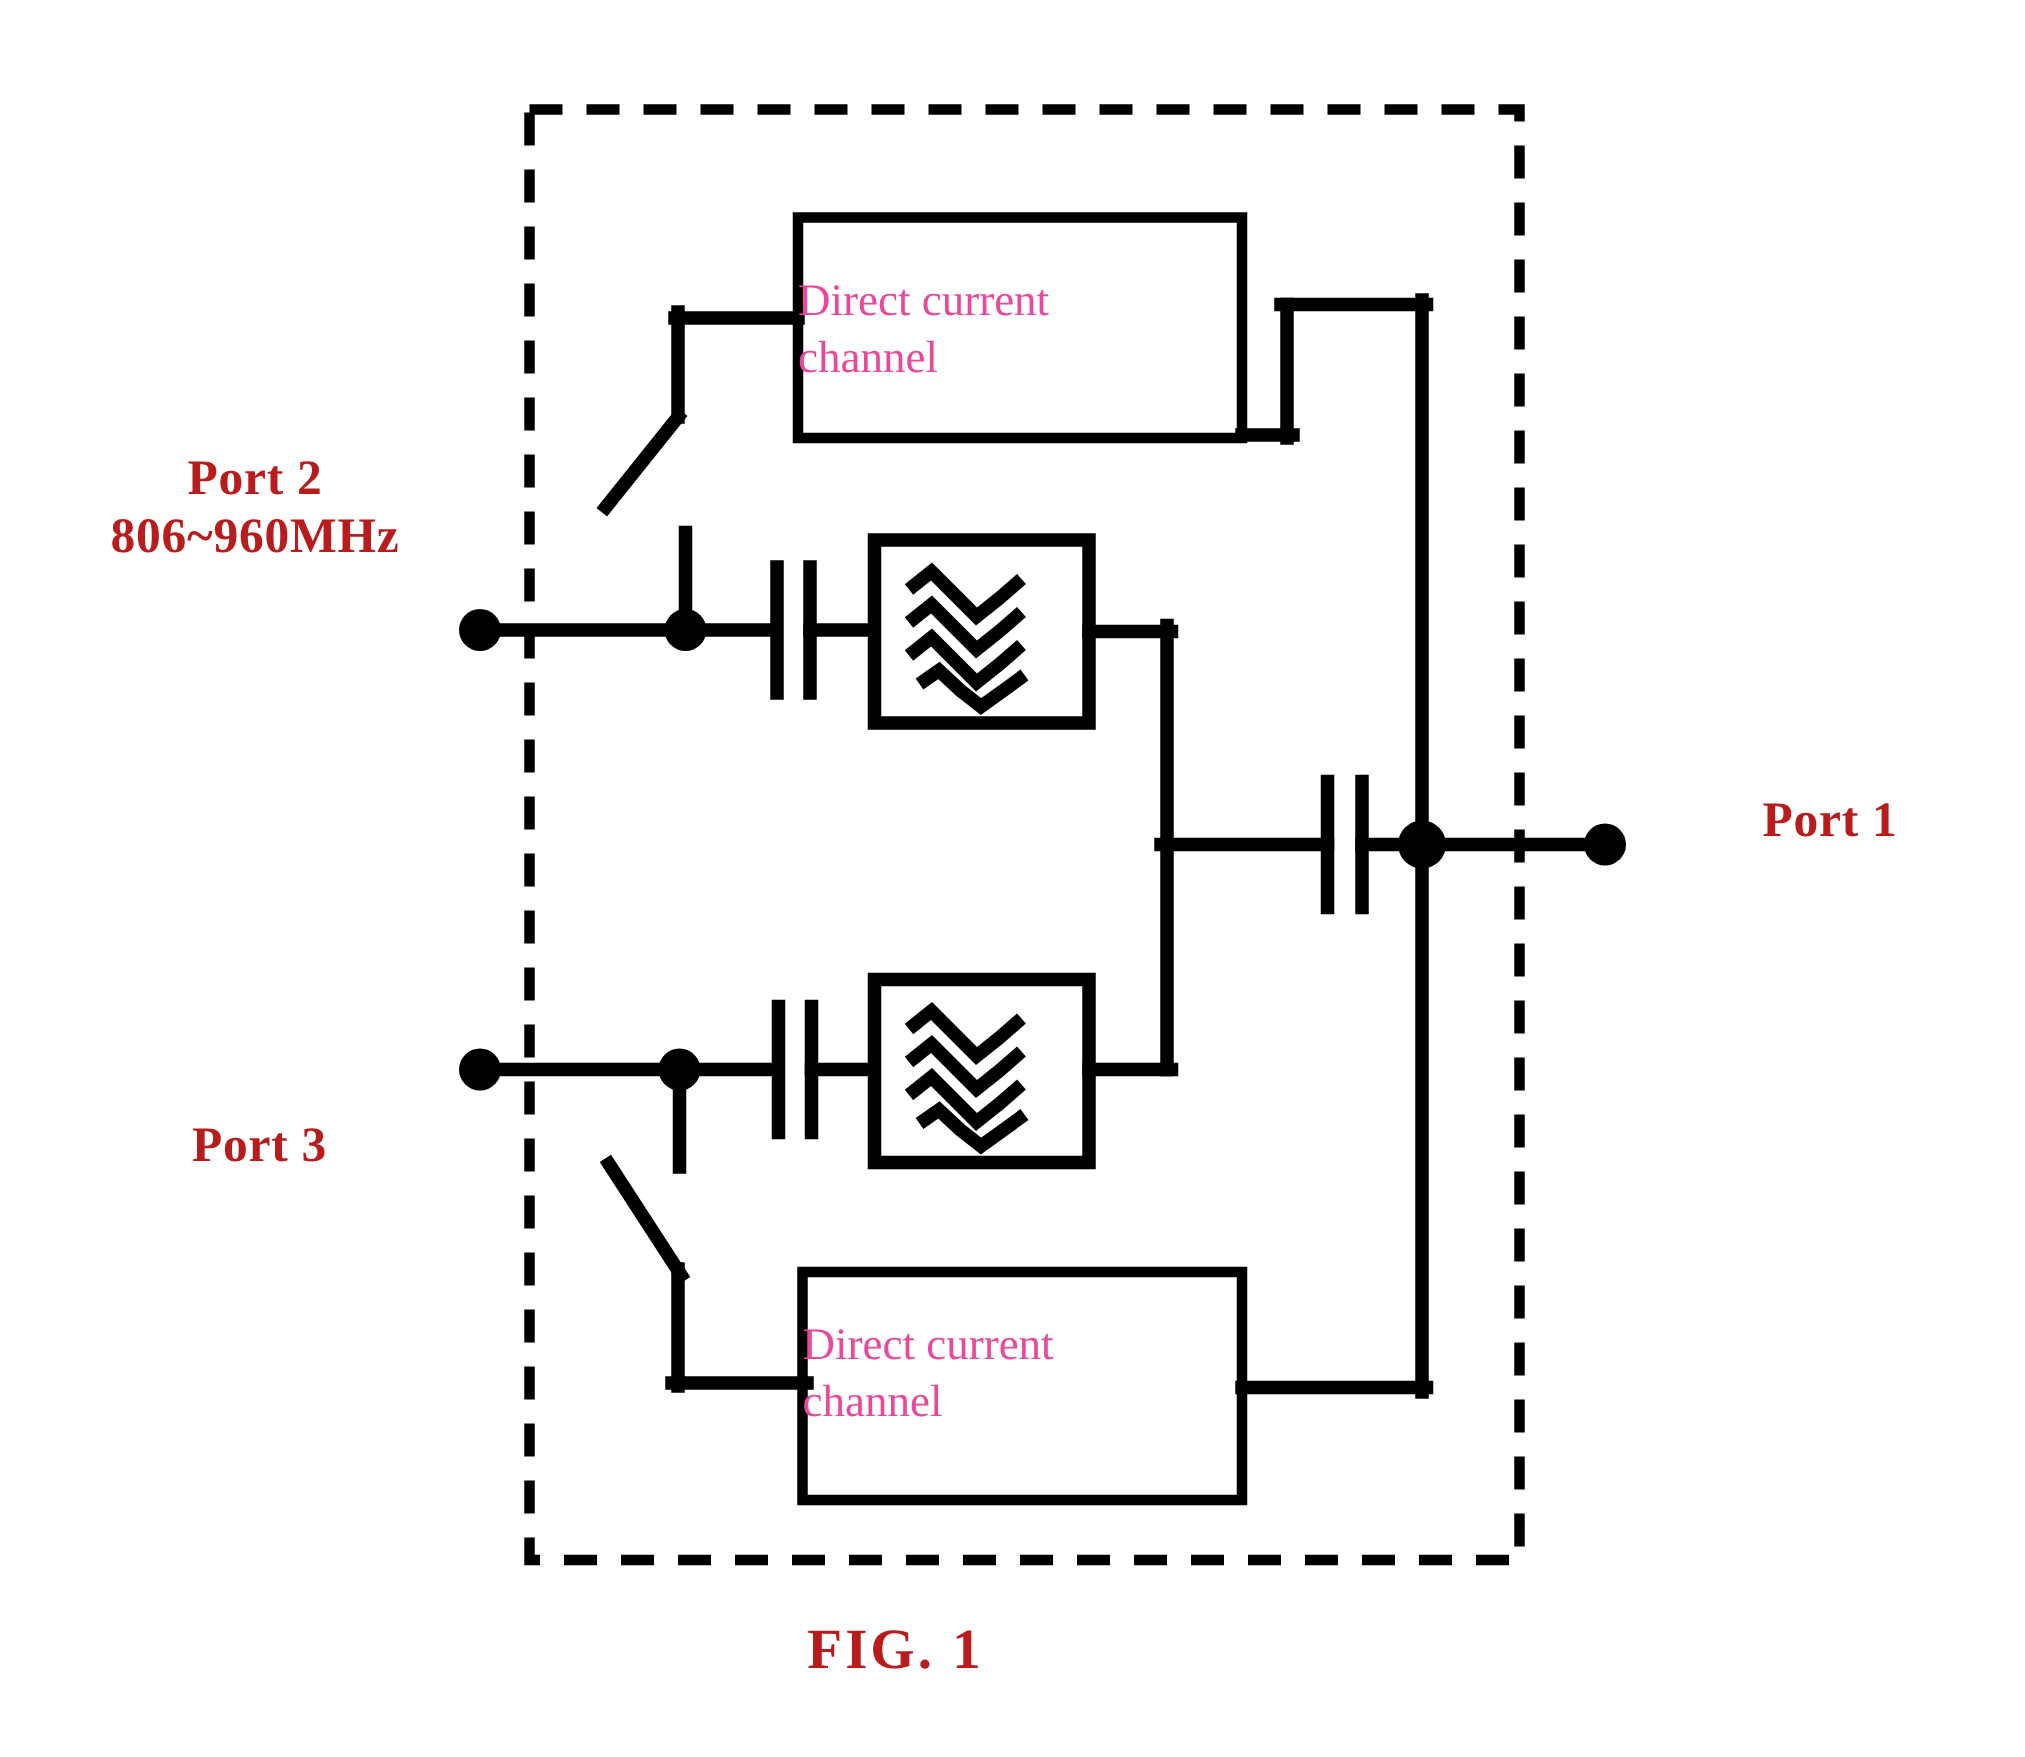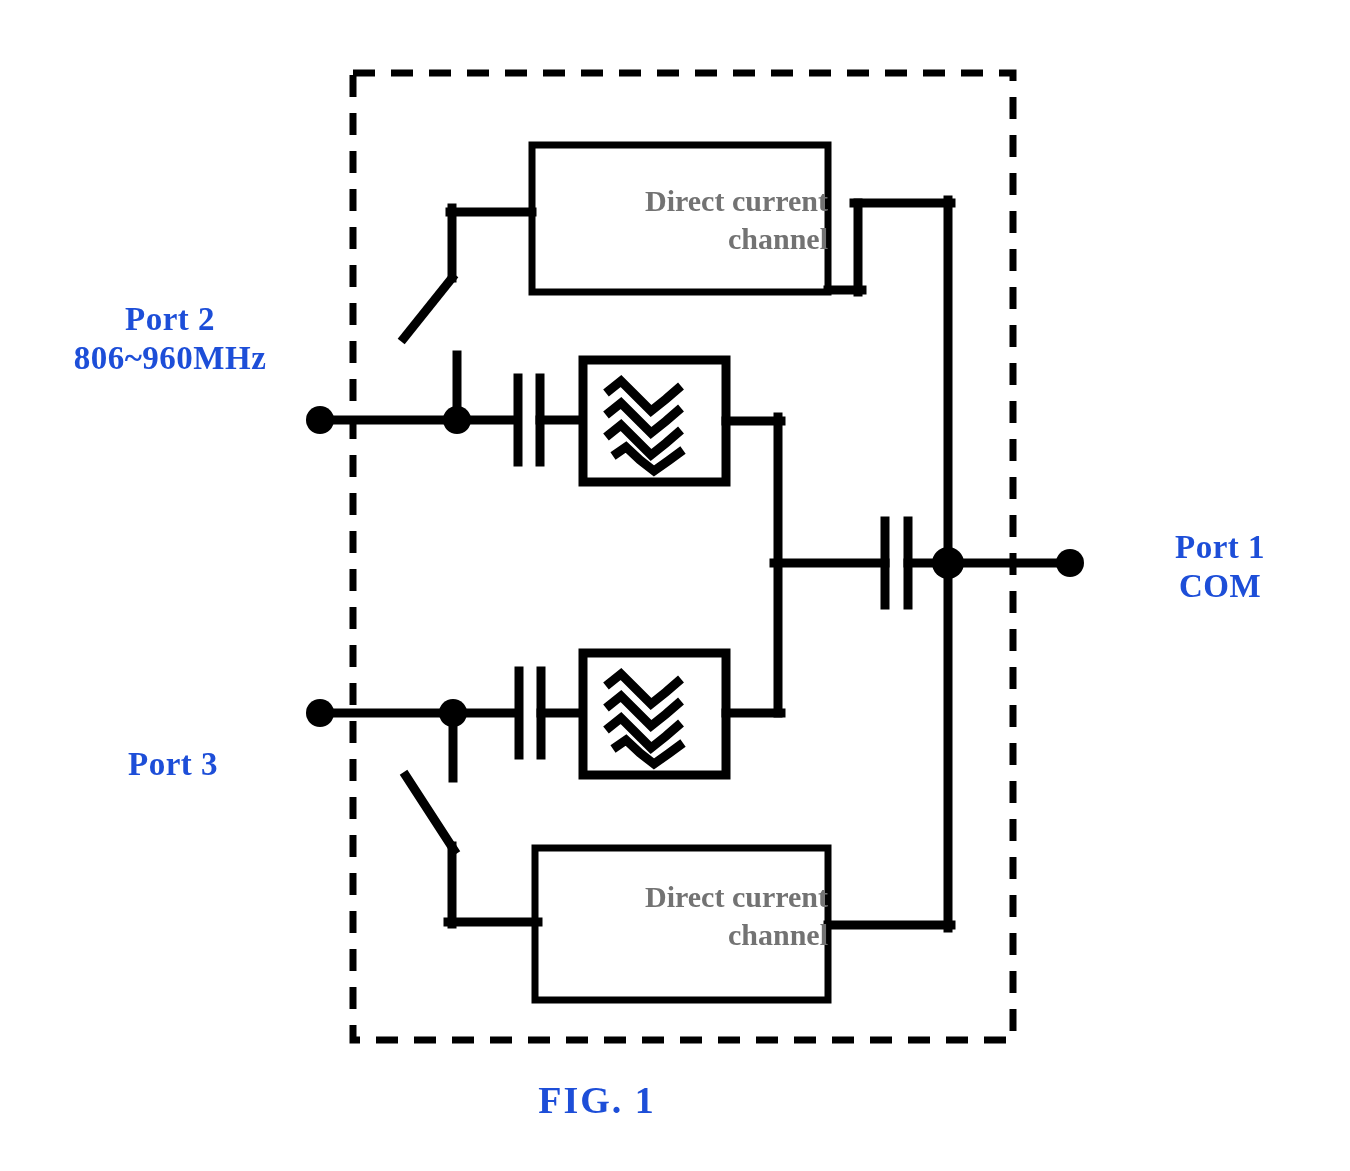--- a/index.html
+++ b/index.html
@@ -23,21 +23,21 @@
     left: 0;
     top: 0;
     width: 1350px;
     height: 1171px;
     display: block;
   }
   .txt {
     position: absolute;
     font-family: "Liberation Serif", "DejaVu Serif", serif;
     font-weight: bold;
-    color: #1d4ed8;
+    color: #b91c1c;
     white-space: nowrap;
     line-height: 1.18;
     letter-spacing: 0.5px;
   }
   .port-label {
     font-size: 33px;
     text-align: center;
   }
   .port-label .line2 {
     display: block;
@@ -62,24 +62,24 @@
     left: 0px;
     top: 1078px;
     width: 1194px;
     text-align: center;
     font-size: 38px;
     letter-spacing: 2px;
   }
   .box-label {
     position: absolute;
     font-family: "Liberation Serif", "DejaVu Serif", serif;
-    font-weight: bold;
+    font-weight: normal;
     font-size: 30px;
-    color: #737373;
-    text-align: right;
+    color: #ec4899;
+    text-align: left;
     line-height: 1.25;
     white-space: nowrap;
   }
   #dc-top-label {
     left: 532px;
     top: 182px;
     width: 296px;
   }
   #dc-bottom-label {
     left: 535px;
@@ -176,21 +176,20 @@
     <span>Port 2</span>
     <span class="line2">806~960MHz</span>
   </div>
 
   <div class="txt port-label" id="port3-label">
     <span>Port 3</span>
   </div>
 
   <div class="txt port-label" id="port1-label">
     <span>Port 1</span>
-    <span class="line2">COM</span>
   </div>
 
   <div class="box-label" id="dc-top-label">
     <span>Direct current</span>
     <span class="l2">channel</span>
   </div>
 
   <div class="box-label" id="dc-bottom-label">
     <span>Direct current</span>
     <span class="l2">channel</span>

